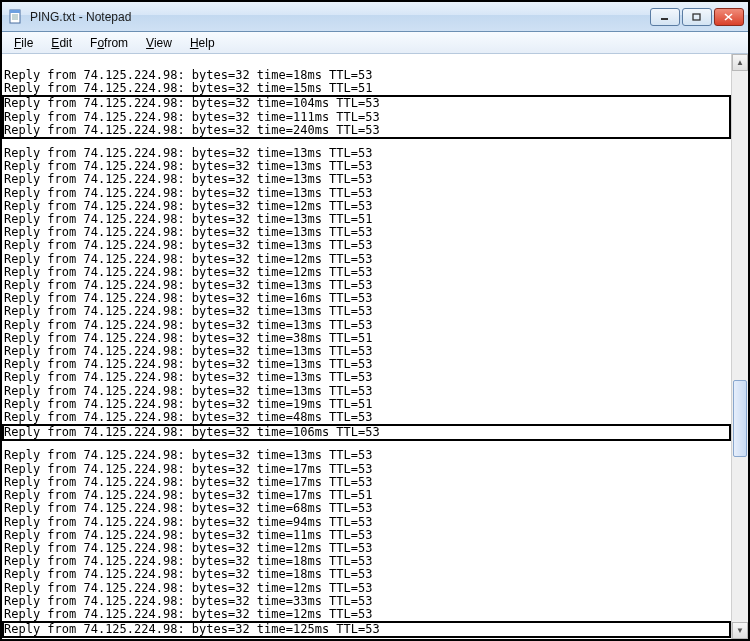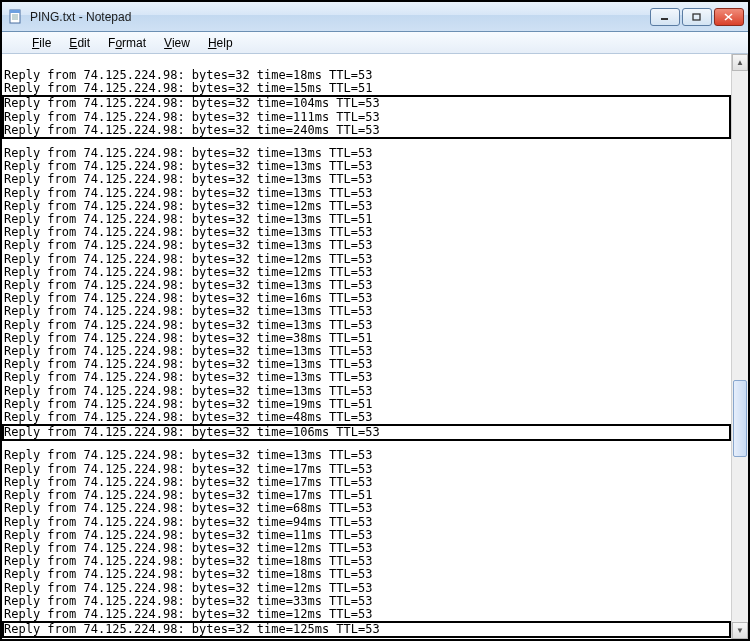--- a/index.html
+++ b/index.html
@@ -51,21 +51,21 @@
   .win-btn.close {
     background: linear-gradient(to bottom,#f08c7a,#d9402a);
     border-color:#8a2a1d;
     color:#fff;
   }
   .menubar {
     height: 22px;
     background: linear-gradient(to bottom,#f7fbff,#e6eef8);
     border-bottom: 1px solid #b7c9dd;
     display:flex; align-items:center;
-    padding: 0 22px;
+    padding: 0 4px;
     font-size: 12px;
     gap: 2px;
   }
   .menu-item {
     padding: 2px 8px;
     cursor: default;
   }
   .menu-item span.u { text-decoration: underline; }
   .client-area {
     flex: 1;
@@ -145,21 +145,21 @@
         <svg width="10" height="8">
             <path d="M1 1 L8 7 M8 1 L1 7" stroke="#fff" stroke-width="1.6"></path>
           </svg>
       </div>
     </div>
   </div>
 
   <div class="menubar">
     <div class="menu-item"><span class="u">F</span><span>ile</span></div>
     <div class="menu-item"><span class="u">E</span><span>dit</span></div>
-    <div class="menu-item"><span>F</span><span class="u">o</span><span>rmat</span></div>
+    <div class="menu-item"><span>F</span><span class="u">o</span><span>from</span></div>
     <div class="menu-item"><span class="u">V</span><span>iew</span></div>
     <div class="menu-item"><span class="u">H</span><span>elp</span></div>
   </div>
 
   <div class="client-area">
     <div class="text-area" id="text-area"><span class="line">Reply from 74.125.224.98: bytes=32 time=18ms TTL=53</span><span class="line">Reply from 74.125.224.98: bytes=32 time=15ms TTL=51</span><div class="hl-group"><span class="line">Reply from 74.125.224.98: bytes=32 time=104ms TTL=53</span><span class="line">Reply from 74.125.224.98: bytes=32 time=111ms TTL=53</span><span class="line">Reply from 74.125.224.98: bytes=32 time=240ms TTL=53</span></div><span class="line">Reply from 74.125.224.98: bytes=32 time=13ms TTL=53</span><span class="line">Reply from 74.125.224.98: bytes=32 time=13ms TTL=53</span><span class="line">Reply from 74.125.224.98: bytes=32 time=13ms TTL=53</span><span class="line">Reply from 74.125.224.98: bytes=32 time=13ms TTL=53</span><span class="line">Reply from 74.125.224.98: bytes=32 time=12ms TTL=53</span><span class="line">Reply from 74.125.224.98: bytes=32 time=13ms TTL=51</span><span class="line">Reply from 74.125.224.98: bytes=32 time=13ms TTL=53</span><span class="line">Reply from 74.125.224.98: bytes=32 time=13ms TTL=53</span><span class="line">Reply from 74.125.224.98: bytes=32 time=12ms TTL=53</span><span class="line">Reply from 74.125.224.98: bytes=32 time=12ms TTL=53</span><span class="line">Reply from 74.125.224.98: bytes=32 time=13ms TTL=53</span><span class="line">Reply from 74.125.224.98: bytes=32 time=16ms TTL=53</span><span class="line">Reply from 74.125.224.98: bytes=32 time=13ms TTL=53</span><span class="line">Reply from 74.125.224.98: bytes=32 time=13ms TTL=53</span><span class="line">Reply from 74.125.224.98: bytes=32 time=38ms TTL=51</span><span class="line">Reply from 74.125.224.98: bytes=32 time=13ms TTL=53</span><span class="line">Reply from 74.125.224.98: bytes=32 time=13ms TTL=53</span><span class="line">Reply from 74.125.224.98: bytes=32 time=13ms TTL=53</span><span class="line">Reply from 74.125.224.98: bytes=32 time=13ms TTL=53</span><span class="line">Reply from 74.125.224.98: bytes=32 time=19ms TTL=51</span><span class="line">Reply from 74.125.224.98: bytes=32 time=48ms TTL=53</span><div class="hl-group"><span class="line">Reply from 74.125.224.98: bytes=32 time=106ms TTL=53</span></div><span class="line">Reply from 74.125.224.98: bytes=32 time=13ms TTL=53</span><span class="line">Reply from 74.125.224.98: bytes=32 time=17ms TTL=53</span><span class="line">Reply from 74.125.224.98: bytes=32 time=17ms TTL=53</span><span class="line">Reply from 74.125.224.98: bytes=32 time=17ms TTL=51</span><span class="line">Reply from 74.125.224.98: bytes=32 time=68ms TTL=53</span><span class="line">Reply from 74.125.224.98: bytes=32 time=94ms TTL=53</span><span class="line">Reply from 74.125.224.98: bytes=32 time=11ms TTL=53</span><span class="line">Reply from 74.125.224.98: bytes=32 time=12ms TTL=53</span><span class="line">Reply from 74.125.224.98: bytes=32 time=18ms TTL=53</span><span class="line">Reply from 74.125.224.98: bytes=32 time=18ms TTL=53</span><span class="line">Reply from 74.125.224.98: bytes=32 time=12ms TTL=53</span><span class="line">Reply from 74.125.224.98: bytes=32 time=33ms TTL=53</span><span class="line">Reply from 74.125.224.98: bytes=32 time=12ms TTL=53</span><div class="hl-group"><span class="line">Reply from 74.125.224.98: bytes=32 time=125ms TTL=53</span></div><span class="line" style="color: rgb(136, 136, 136);">Reply from 74.125.224.98: bytes=32 time=18ms TTL=53</span></div>
     <div class="vscroll">
       <div class="sb-btn">▲</div>
       <div class="sb-track">
         <div class="sb-thumb" id="sb-thumb" style="top: 56%; height: 14%;"></div>

